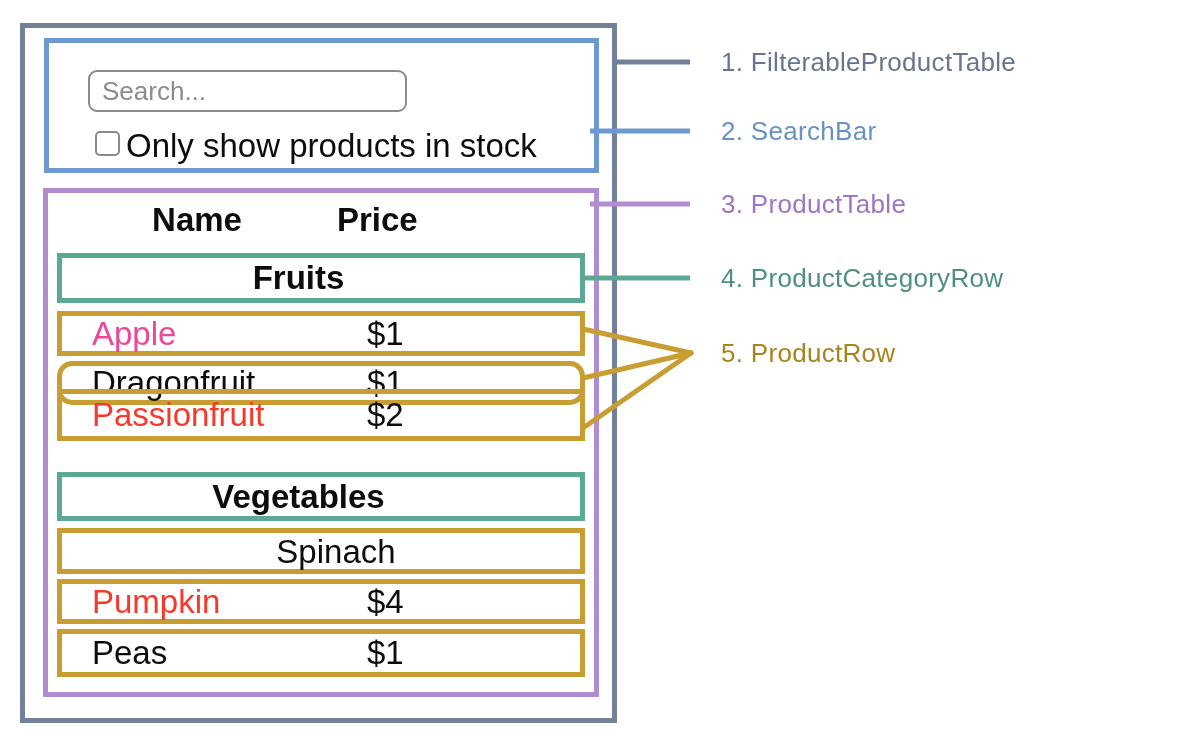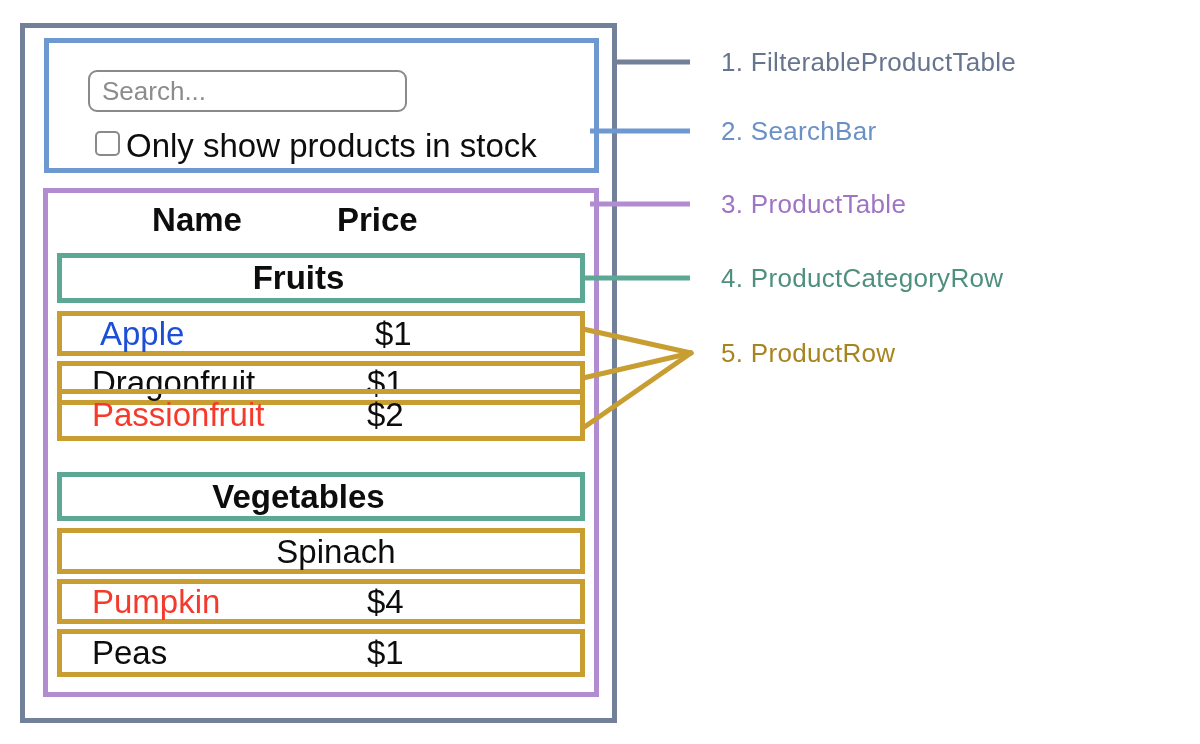--- a/index.html
+++ b/index.html
@@ -64,25 +64,25 @@
   <div class="trow header-row">
     <span class="header-name">Name</span>
     <span class="header-price">Price</span>
   </div>
 
   <div class="trow category-row" style="top: 253px; height: 50px; border-color: rgb(93, 167, 149);">
     <span>Fruits</span>
   </div>
 
   <div class="trow product-row" style="top: 311px; height: 45px; border-color: rgb(200, 158, 51);">
-    <span class="cell-name" style="color: #1d4ed8; margin-left: 8px;">Apple</span>
+    <span class="cell-name" style="color: #ec4899;">Apple</span>
     <span class="cell-price">$1</span>
   </div>
 
-  <div class="trow product-row" style="top: 361px; height: 44px; border-color: rgb(200, 158, 51);">
+  <div class="trow product-row" style="top: 361px; height: 44px; border-color: rgb(200, 158, 51); border-radius: 15px;">
     <span class="cell-name" style="color: rgb(13, 13, 13);">Dragonfruit</span>
     <span class="cell-price">$1</span>
   </div>
 
   <div class="trow product-row" style="top: 389px; height: 52px; border-color: rgb(200, 158, 51);">
     <span class="cell-name" style="color: rgb(245, 57, 43);">Passionfruit</span>
     <span class="cell-price">$2</span>
   </div>
 
   <div class="trow category-row" style="top: 472px; height: 49px; border-color: rgb(93, 167, 149);">

